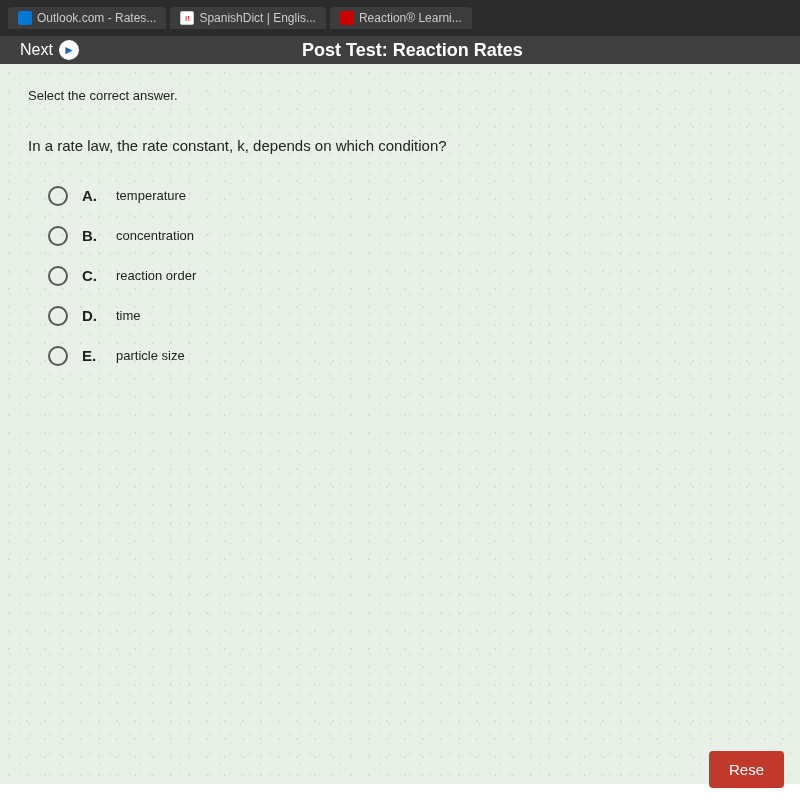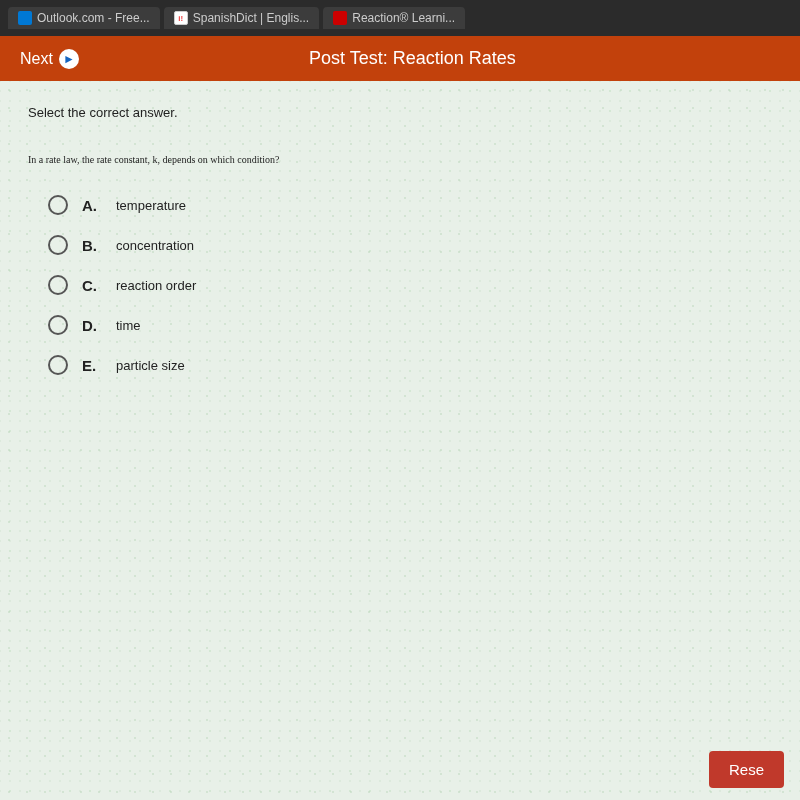--- a/index.html
+++ b/index.html
@@ -55,22 +55,22 @@
       font-size: 9px;
       color: #e44;
       font-weight: bold;
       text-align: center;
       line-height: 14px;
     }
     .favicon-edmentum { background: #cc0000; border-radius: 50%; }
 
     
     .app-toolbar {
-      background: #c2410c;
-      height: 45px;
+      background: #404040;
+      height: 28px;
       display: flex;
       align-items: center;
       padding: 0 12px;
       gap: 10px;
     }
 
     .next-btn {
       background: transparent;
       border: none;
       color: #fff;
@@ -92,21 +92,21 @@
       display: flex;
       align-items: center;
       justify-content: center;
       font-size: 12px;
       font-weight: bold;
     }
 
     .toolbar-title {
       color: #fff;
       font-size: 18px;
-      font-weight: 400;
+      font-weight: 700;
       flex: 1;
       text-align: center;
       padding-right: 60px;
     }
 
     
     .main-content {
       background: #e8f0e8;
       background-image:
         radial-gradient(circle, #d4e8d4 1px, transparent 1px),
@@ -140,25 +140,24 @@
       padding: 24px 28px;
     }
 
     .instruction-text {
       font-size: 13px;
       color: #222;
       margin-bottom: 32px;
     }
 
     .question-text {
-      font-size: 10px;
+      font-size: 15px;
       color: #222;
       margin-bottom: 28px;
       line-height: 1.5;
-      font-family: Liberation Serif, serif;
     }
 
     
     .answer-choices {
       display: flex;
       flex-direction: column;
       gap: 20px;
       padding-left: 20px;
     }
 
@@ -211,21 +210,21 @@
       cursor: pointer;
       margin-top: 30px;
     }
   </style>
 </head>
 <body>
 
 <div class="tab-bar">
   <div class="tab">
     <span class="favicon favicon-outlook"></span>
-    <span>Outlook.com - Free...</span>
+    <span>Outlook.com - Rates...</span>
   </div>
   <div class="tab">
     <span class="favicon favicon-spanish" style="font-size:8px;color:#e44;font-weight:bold;text-align:center;line-height:14px;">i!</span>
     <span>SpanishDict | Englis...</span>
   </div>
   <div class="tab">
     <span class="favicon favicon-edmentum"></span>
     <span>Reaction® Learni...</span>
   </div>
 </div>

